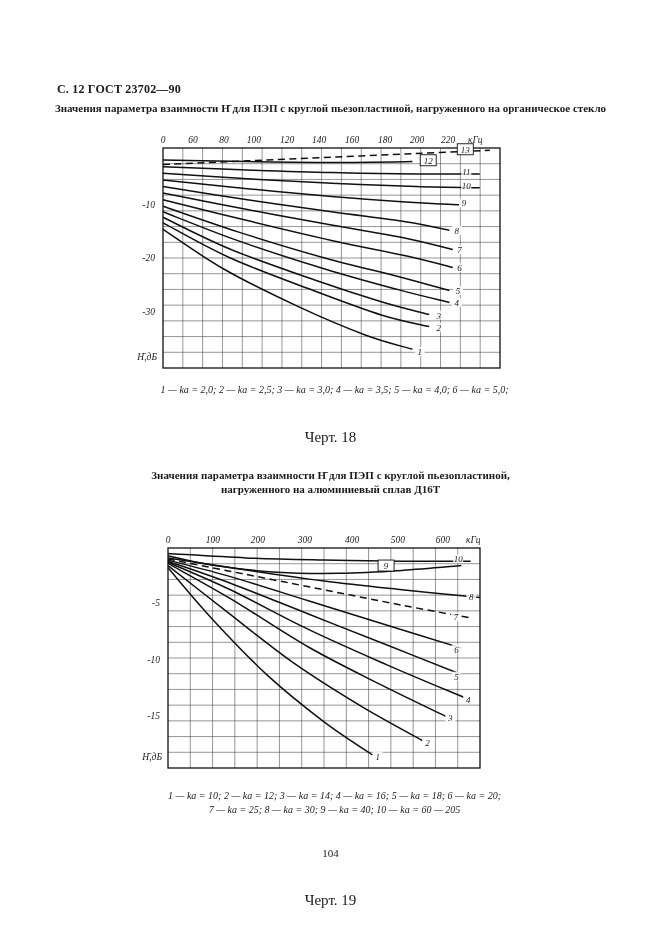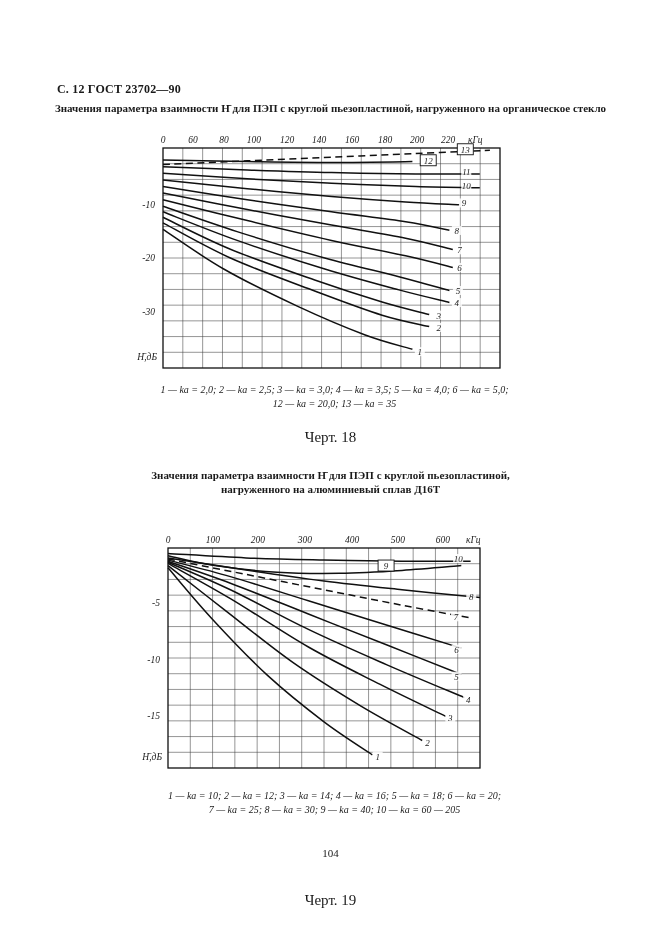--- a/index.html
+++ b/index.html
@@ -127,21 +127,20 @@
       <rect x="343.3" y="32.76" width="10" height="9" class="halo"></rect>
       <text x="348.3" y="40.76" class="curvelbl">11</text>
       <rect x="302.219" y="20.759999999999998" width="16" height="11" class="lblbox"></rect>
       <text x="310.219" y="29.759999999999998" class="curvelbl">12</text>
       <rect x="339.289" y="9.76" width="16" height="11" class="lblbox"></rect>
       <text x="347.289" y="18.759999999999998" class="curvelbl">13</text>
     </svg>
 
   <div class="caption c1">
     <div>1 — ka = 2,0;  2 — ka = 2,5;  3 — ka = 3,0;  4 — ka = 3,5;  5 — ka = 4,0;  6 — ka = 5,0;</div>
-    <div>12 — ka = 20,0;  13 — ka = 35</div>
   </div>
 
   <div class="figlabel f18">Черт. 18</div>
 
   <div class="title t2">
     <div>Значения параметра взаимности Н̄ для ПЭП с круглой пьезопластиной,</div>
     <div>нагруженного на алюминиевый сплав Д16Т</div>
   </div>
 
   <svg class="chart chart2" width="380" height="256" viewBox="0 0 380 256">

